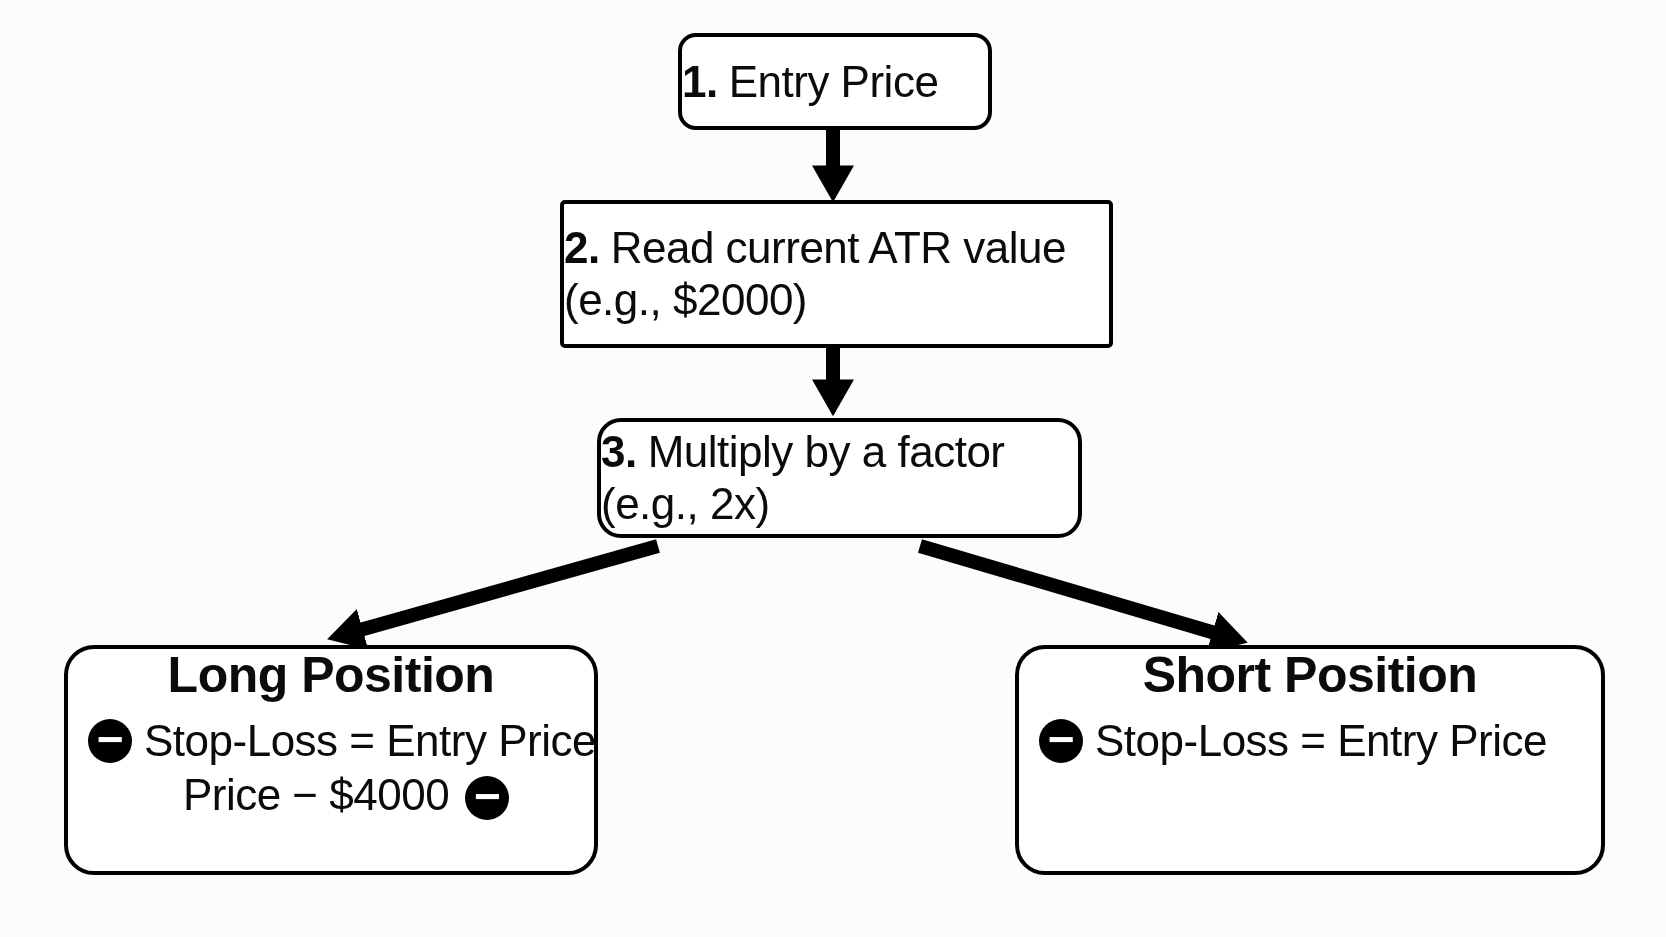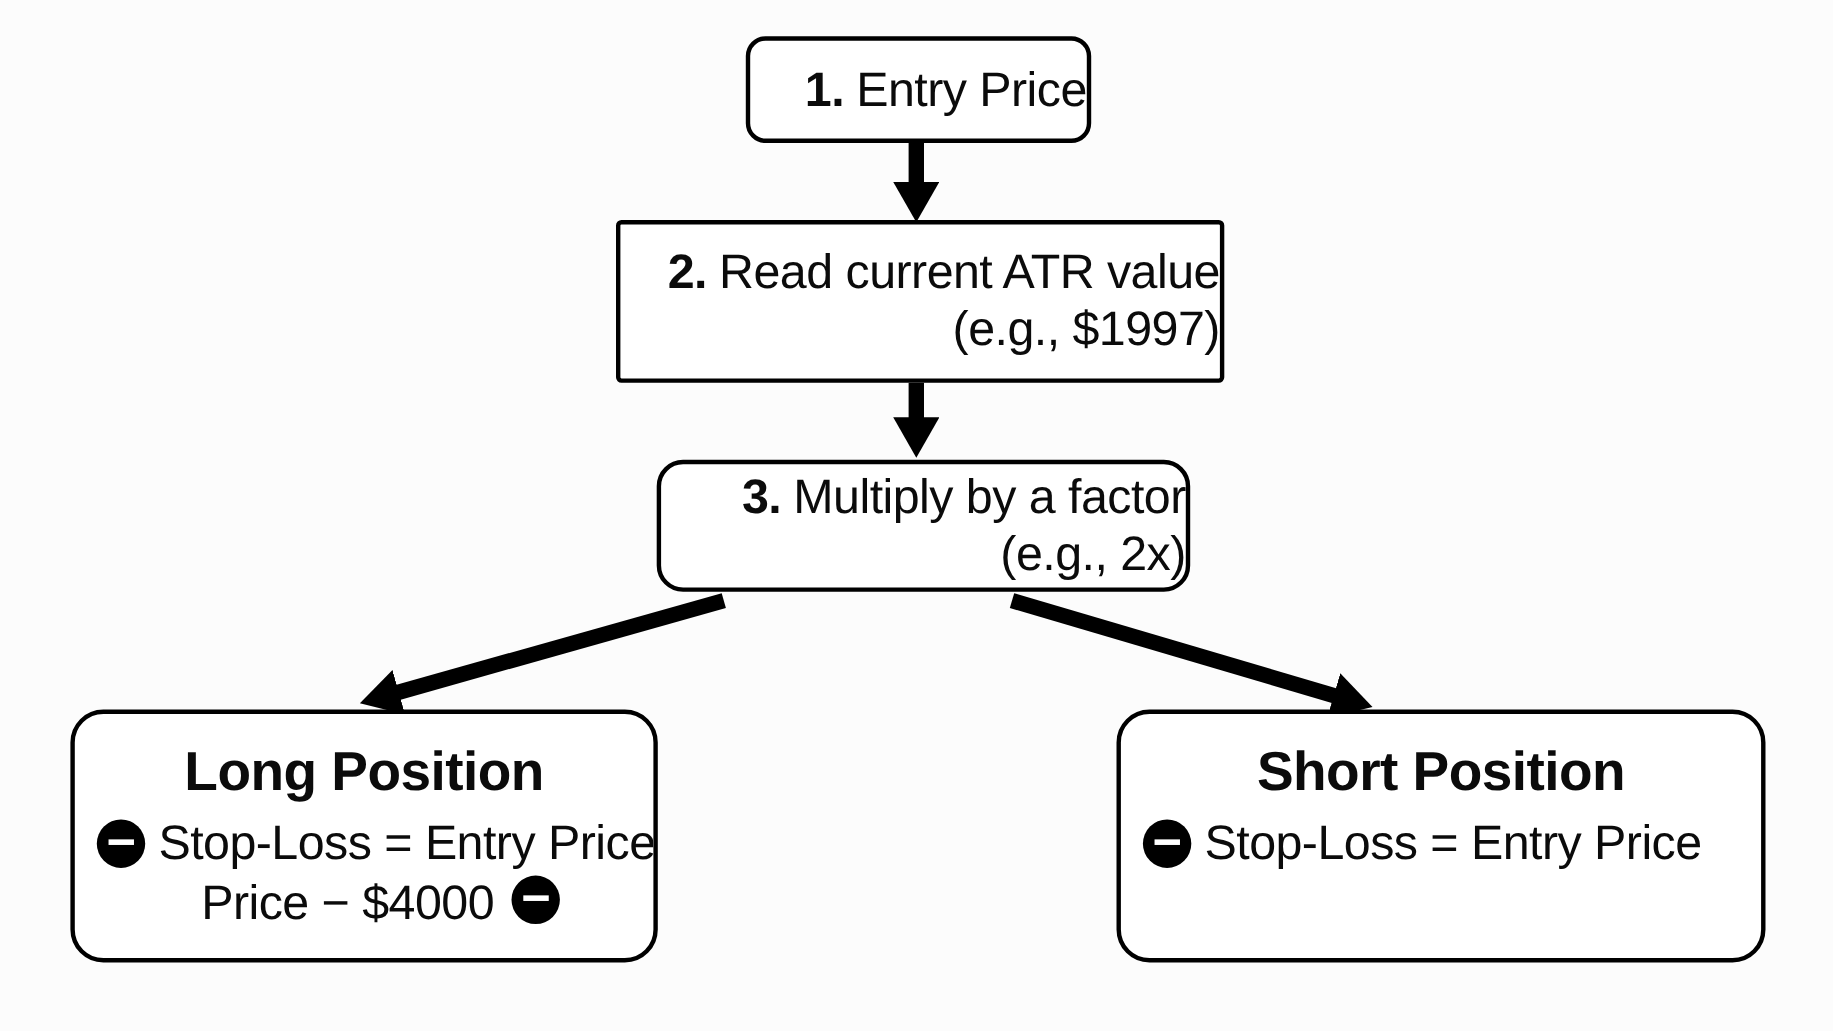--- a/index.html
+++ b/index.html
@@ -22,21 +22,21 @@
     width: 1666px; height: 937px;
     pointer-events: none;
   }
   .node {
     position: absolute;
     background: #ffffff;
     border: 4px solid #000000;
     box-sizing: border-box;
     display: flex;
     flex-direction: column;
-    align-items: flex-end;
+    align-items: flex-start;
     justify-content: center;
     text-align: center;
   }
   .node .line {
     font-size: 44px;
     line-height: 52px;
     letter-spacing: -0.5px;
     white-space: nowrap;
   }
   .node .num {
@@ -54,21 +54,20 @@
     height: 230px;
     background: #ffffff;
     border: 4px solid #000000;
     box-sizing: border-box;
     border-radius: 30px;
     overflow: hidden;
   }
   #long-box  { left: 64px; }
   #short-box { left: 1015px; width: 590px; }
   .pos-title {
-    margin-top: 26px;
     text-align: center;
     font-size: 50px;
     line-height: 52px;
     font-weight: bold;
     letter-spacing: -0.5px;
     white-space: nowrap;
   }
   .pos-line1 {
     display: flex;
     align-items: center;
@@ -76,21 +75,21 @@
     margin-top: 15px;
     padding: 0 6px 0 20px;
     font-size: 44px;
     line-height: 50px;
     letter-spacing: -0.5px;
     white-space: nowrap;
     overflow: hidden;
   }
   .pos-line2 {
     display: flex;
-    align-items: flex-start;
+    align-items: flex-end;
     justify-content: center;
     gap: 16px;
     margin-top: 4px;
     padding-left: 30px;
     font-size: 44px;
     line-height: 50px;
     letter-spacing: -0.5px;
     white-space: nowrap;
   }
   .icon-circle {
@@ -138,21 +137,21 @@
     <path d="M658 546 L360 630" stroke="#000000" stroke-width="14" fill="none" marker-end="url(#ah)"></path>
     <path d="M920 546 L1215 633" stroke="#000000" stroke-width="14" fill="none" marker-end="url(#ah)"></path>
   </svg>
 
   <div class="node" id="n1">
     <div class="line"><span class="num">1.</span><span>Entry Price</span></div>
   </div>
 
   <div class="node" id="n2">
     <div class="line"><span class="num">2.</span><span>Read current ATR value</span></div>
-    <div class="line">(e.g., $1997)</div>
+    <div class="line">(e.g., $2000)</div>
   </div>
 
   <div class="node" id="n3">
     <div class="line"><span class="num">3.</span><span>Multiply by a factor</span></div>
     <div class="line">(e.g., 2x)</div>
   </div>
 
 
   <div class="pos-box" id="long-box">
     <div class="pos-title">Long Position</div>

